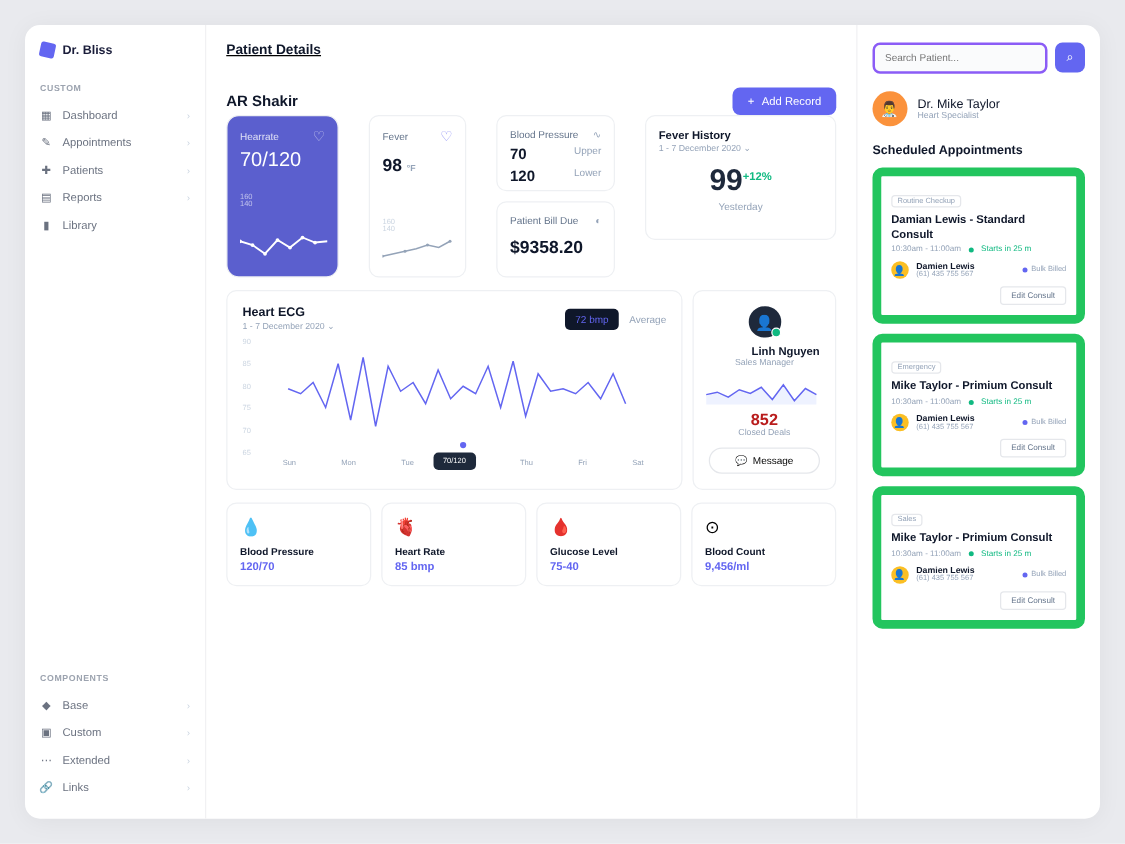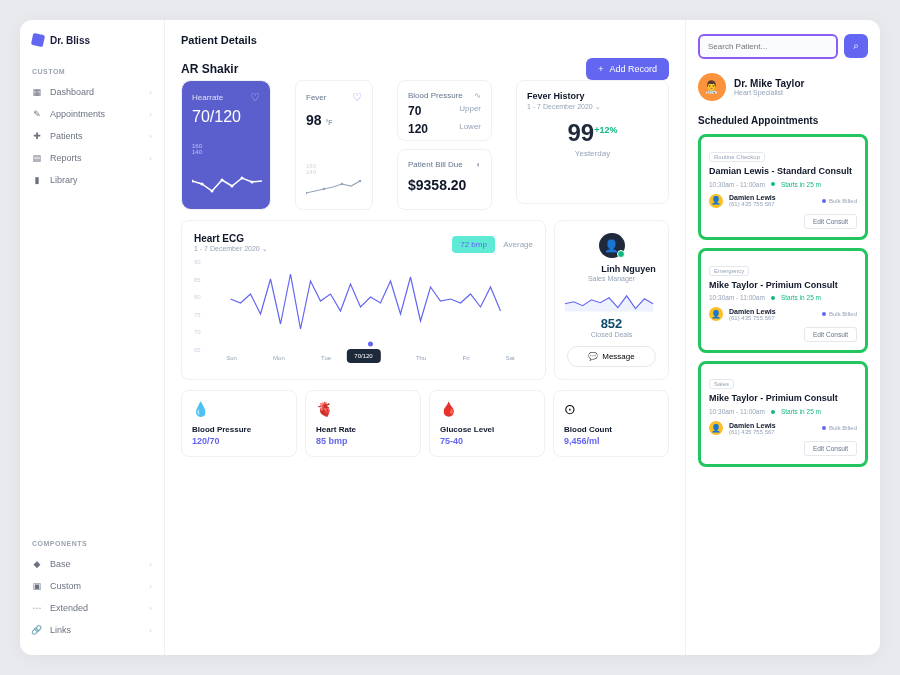--- a/index.html
+++ b/index.html
@@ -9,21 +9,21 @@
 .logo { display: flex; align-items: center; gap: 6px; padding: 0 12px 14px; font-weight: 700; font-size: 10px; color: #1a1d3a; }
 .logo-icon { width: 12px; height: 12px; background: #6366f1; transform: rotate(12deg); border-radius: 2px; }
 .section-label { font-size: 7px; color: #9ca3af; font-weight: 600; letter-spacing: 0.5px; padding: 8px 12px 6px; }
 .nav-item { display: flex; align-items: center; padding: 6px 12px; color: #6b7280; cursor: pointer; gap: 8px; }
 .nav-item .ico { width: 10px; height: 10px; display: inline-flex; align-items: center; justify-content: center; font-size: 9px; }
 .nav-item .txt { flex: 1; font-size: 9px; }
 .nav-item .chev { font-size: 8px; color: #cbd5e1; }
 .components-sec { margin-top: auto; }
 .main { flex: 1; display: flex; overflow: hidden; }
 .content { flex: 1; padding: 14px 16px; overflow: hidden; }
-.header { display: flex; align-items: center; margin-bottom: 12px; }
+.header { display: flex; align-items: center; margin-bottom: 24px; text-decoration: underline; }
 .title { font-size: 11px; font-weight: 700; color: #0f172a; }
 .patient-row { display: flex; align-items: center; justify-content: space-between; margin-bottom: 0; }
 .patient-name { font-size: 12px; font-weight: 700; color: #0f172a; }
 .add-btn { background: #6366f1; color: #fff; border: none; padding: 6px 12px; border-radius: 6px; font-size: 9px; display: flex; align-items: center; gap: 6px; cursor: pointer; }
 .cards-row { display: flex; gap: 24px; margin-bottom: 10px; }
 .card { background: #fff; border: 1px solid #eef0f3; border-radius: 8px; padding: 10px; }
 .card-hr { background: #5b5fce; color: #fff; width: 90px; height: 130px; padding: 10px; display: flex; flex-direction: column; border-radius: 10px; }
 .card-hr .label { font-size: 8px; opacity: 0.8; display: flex; justify-content: space-between; align-items: center; }
 .card-hr .val { font-size: 16px; font-weight: 500; margin-top: 4px; }
 .card-hr svg { margin-top: auto; }
@@ -33,61 +33,61 @@
 .card-fever .unit { font-size: 7px; color: #94a3b8; }
 .card-bp-col { width: 95px; display: flex; flex-direction: column; gap: 8px; }
 .card-bp { height: 61px; }
 .card-bp .label { font-size: 8px; color: #64748b; display: flex; justify-content: space-between; }
 .card-bp .row { display: flex; justify-content: space-between; font-size: 8px; margin-top: 4px; }
 .card-bp .num { font-size: 12px; font-weight: 600; color: #0f172a; }
 .card-bp .sm { color: #94a3b8; }
 .card-bill { height: 61px; }
 .card-bill .label { font-size: 8px; color: #64748b; display: flex; justify-content: space-between; align-items: center; }
 .card-bill .val { font-size: 14px; font-weight: 700; margin-top: 8px; color: #0f172a; }
-.card-fh { flex: 1; height: 124px; }
+.card-fh { flex: 1; height: 100px; }
 .card-fh .label { font-size: 9px; font-weight: 600; color: #0f172a; }
 .card-fh .date { font-size: 7px; color: #94a3b8; margin-top: 2px; }
 .card-fh .big { font-size: 24px; font-weight: 700; color: #1e293b; margin-top: 8px; text-align: center; }
 .card-fh .pct { color: #10b981; font-size: 9px; font-weight: 600; position: relative; top: -8px; }
 .card-fh .yday { font-size: 8px; color: #94a3b8; text-align: center; margin-top: 2px; }
 .ecg-row { display: flex; gap: 8px; margin-bottom: 10px; }
 .card-ecg { flex: 1; height: 160px; padding: 12px; }
 .card-ecg .header2 { display: flex; justify-content: space-between; align-items: start; }
 .card-ecg .t { font-size: 10px; font-weight: 600; color: #0f172a; }
 .card-ecg .d { font-size: 7px; color: #94a3b8; margin-top: 1px; }
-.card-ecg .badge { background: #5eead4; color: #6366f1; padding: 4px 8px; font-size: 8px; border-radius: 4px; margin-right: 4px; }
+.card-ecg .badge { background: #0f172a; color: #6366f1; padding: 4px 8px; font-size: 8px; border-radius: 4px; margin-right: 4px; }
 .card-ecg .avg { font-size: 8px; color: #94a3b8; }
 .ecg-chart { margin-top: 6px; position: relative; }
 .axis-y { position: absolute; left: 0; top: 0; bottom: 0; display: flex; flex-direction: column; justify-content: space-between; font-size: 6px; color: #cbd5e1; }
 .axis-x { display: flex; justify-content: space-around; font-size: 6px; color: #94a3b8; margin-top: 2px; padding-left: 14px; }
 .tooltip-ecg { position: absolute; left: 50%; bottom: -10px; transform: translateX(-50%); background: #1e293b; color: #fff; font-size: 6px; padding: 4px 8px; border-radius: 4px; }
 .card-person { width: 115px; height: 160px; display: flex; flex-direction: column; align-items: center; padding: 12px; }
 .avatar-sm { width: 26px; height: 26px; border-radius: 50%; background: #1e293b; display: flex; align-items: center; justify-content: center; color: #fff; font-size: 12px; margin-bottom: 6px; position: relative; }
 .avatar-sm::after { content: ''; position: absolute; right: 0; bottom: 0; width: 6px; height: 6px; background: #10b981; border-radius: 50%; border: 1px solid #fff; }
 .pname { font-size: 9px; font-weight: 600; color: #0f172a; padding-left: 34px; }
 .prole { font-size: 7px; color: #94a3b8; margin-top: 1px; }
 .card-person svg { margin: 8px 0 4px; }
-.deals { font-size: 13px; font-weight: 700; color: #0c4a6e; text-align: center; }
+.deals { font-size: 13px; font-weight: 700; color: #b91c1c; text-align: center; }
 .deals-l { font-size: 7px; color: #94a3b8; }
 .msg-btn { margin-top: 8px; width: 100%; border: 1px solid #e5e7eb; background: #fff; border-radius: 14px; padding: 5px; font-size: 8px; display: flex; align-items: center; justify-content: center; gap: 4px; cursor: pointer; }
 .bottom-cards { display: flex; gap: 8px; }
 .bcard { flex: 1; border: 1px solid #eef0f3; border-radius: 8px; padding: 10px; }
 .bcard .icon { width: 18px; height: 18px; font-size: 14px; }
 .bcard .bl { font-size: 8px; font-weight: 600; margin-top: 6px; color: #0f172a; }
 .bcard .bv { font-size: 9px; font-weight: 600; margin-top: 2px; color: #6366f1; }
 .right-panel { width: 195px; border-left: 1px solid #f1f1f3; padding: 14px 12px; overflow: hidden; }
 .search-row { display: flex; gap: 6px; margin-bottom: 14px; }
 .search-in { flex: 1; border: 2px solid #8b5cf6; border-radius: 6px; padding: 6px 8px; font-size: 8px; color: #94a3b8; background: #fafbfc; }
 .search-btn { width: 24px; height: 24px; background: #6366f1; border-radius: 6px; border: none; color: #fff; display: flex; align-items: center; justify-content: center; cursor: pointer; font-size: 10px; }
 .doctor { display: flex; gap: 8px; align-items: center; margin-bottom: 14px; }
 .doc-av { width: 28px; height: 28px; border-radius: 50%; background: #fb923c; display: flex; align-items: center; justify-content: center; font-size: 12px; }
-.doc-name { font-size: 10px; font-weight: 700; color: #0f172a; }
+.doc-name { font-size: 10px; font-weight: 400; color: #0f172a; }
 .doc-role { font-size: 7px; color: #94a3b8; }
 .sched-title { font-size: 10px; font-weight: 700; color: #0f172a; margin-bottom: 8px; }
-.appt { border: 3px solid #22c55e; border-radius: 8px; padding: 8px; margin-bottom: 8px; }
+.appt { border: 7px solid #22c55e; border-radius: 8px; padding: 8px; margin-bottom: 8px; }
 .appt-tag { display: inline-block; border: 1px solid #e5e7eb; border-radius: 3px; padding: 1px 4px; font-size: 6px; color: #94a3b8; margin-bottom: 4px; }
 .appt-title { font-size: 9px; font-weight: 600; color: #0f172a; line-height: 1.3; }
 .appt-time { font-size: 6.5px; color: #94a3b8; margin-top: 3px; display: flex; gap: 6px; align-items: center; }
 .appt-time .dot { width: 4px; height: 4px; background: #10b981; border-radius: 50%; display: inline-block; }
 .appt-time .starts { color: #10b981; }
 .appt-person { display: flex; gap: 6px; align-items: center; margin-top: 6px; }
 .appt-av { width: 14px; height: 14px; border-radius: 50%; background: #fbbf24; display: flex; align-items: center; justify-content: center; font-size: 8px; }
 .appt-pname { font-size: 7px; font-weight: 600; color: #0f172a; }
 .appt-phone { font-size: 6px; color: #94a3b8; }
 .appt-bulk { margin-left: auto; font-size: 6px; color: #94a3b8; display: flex; align-items: center; gap: 3px; }

